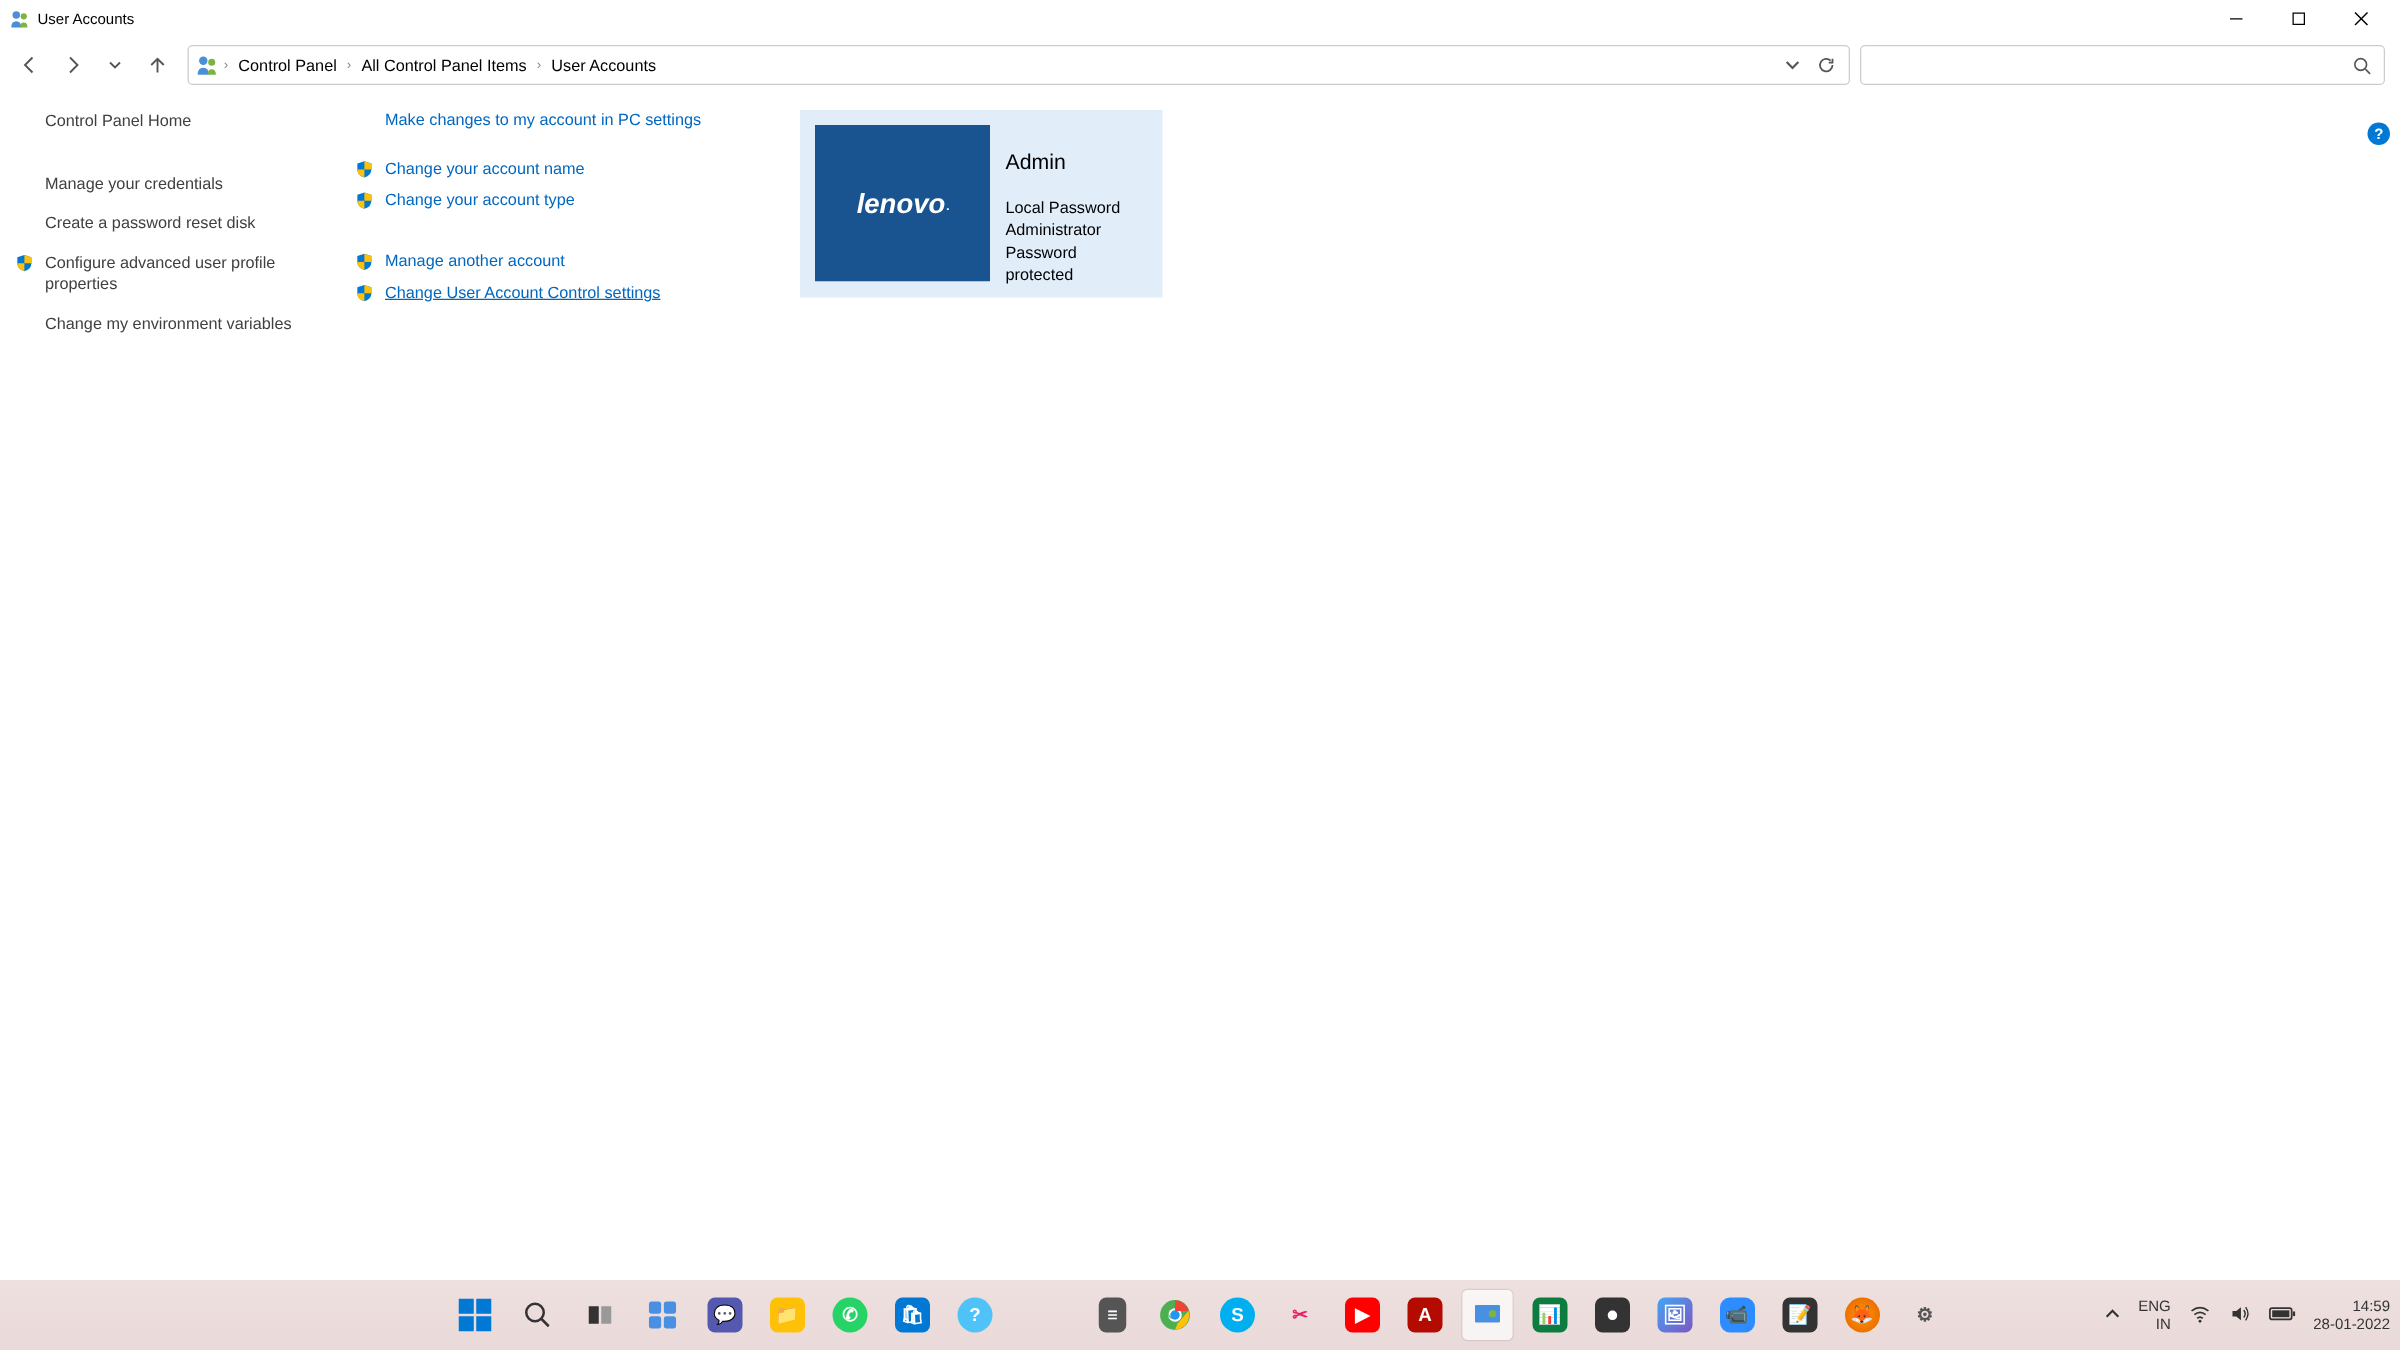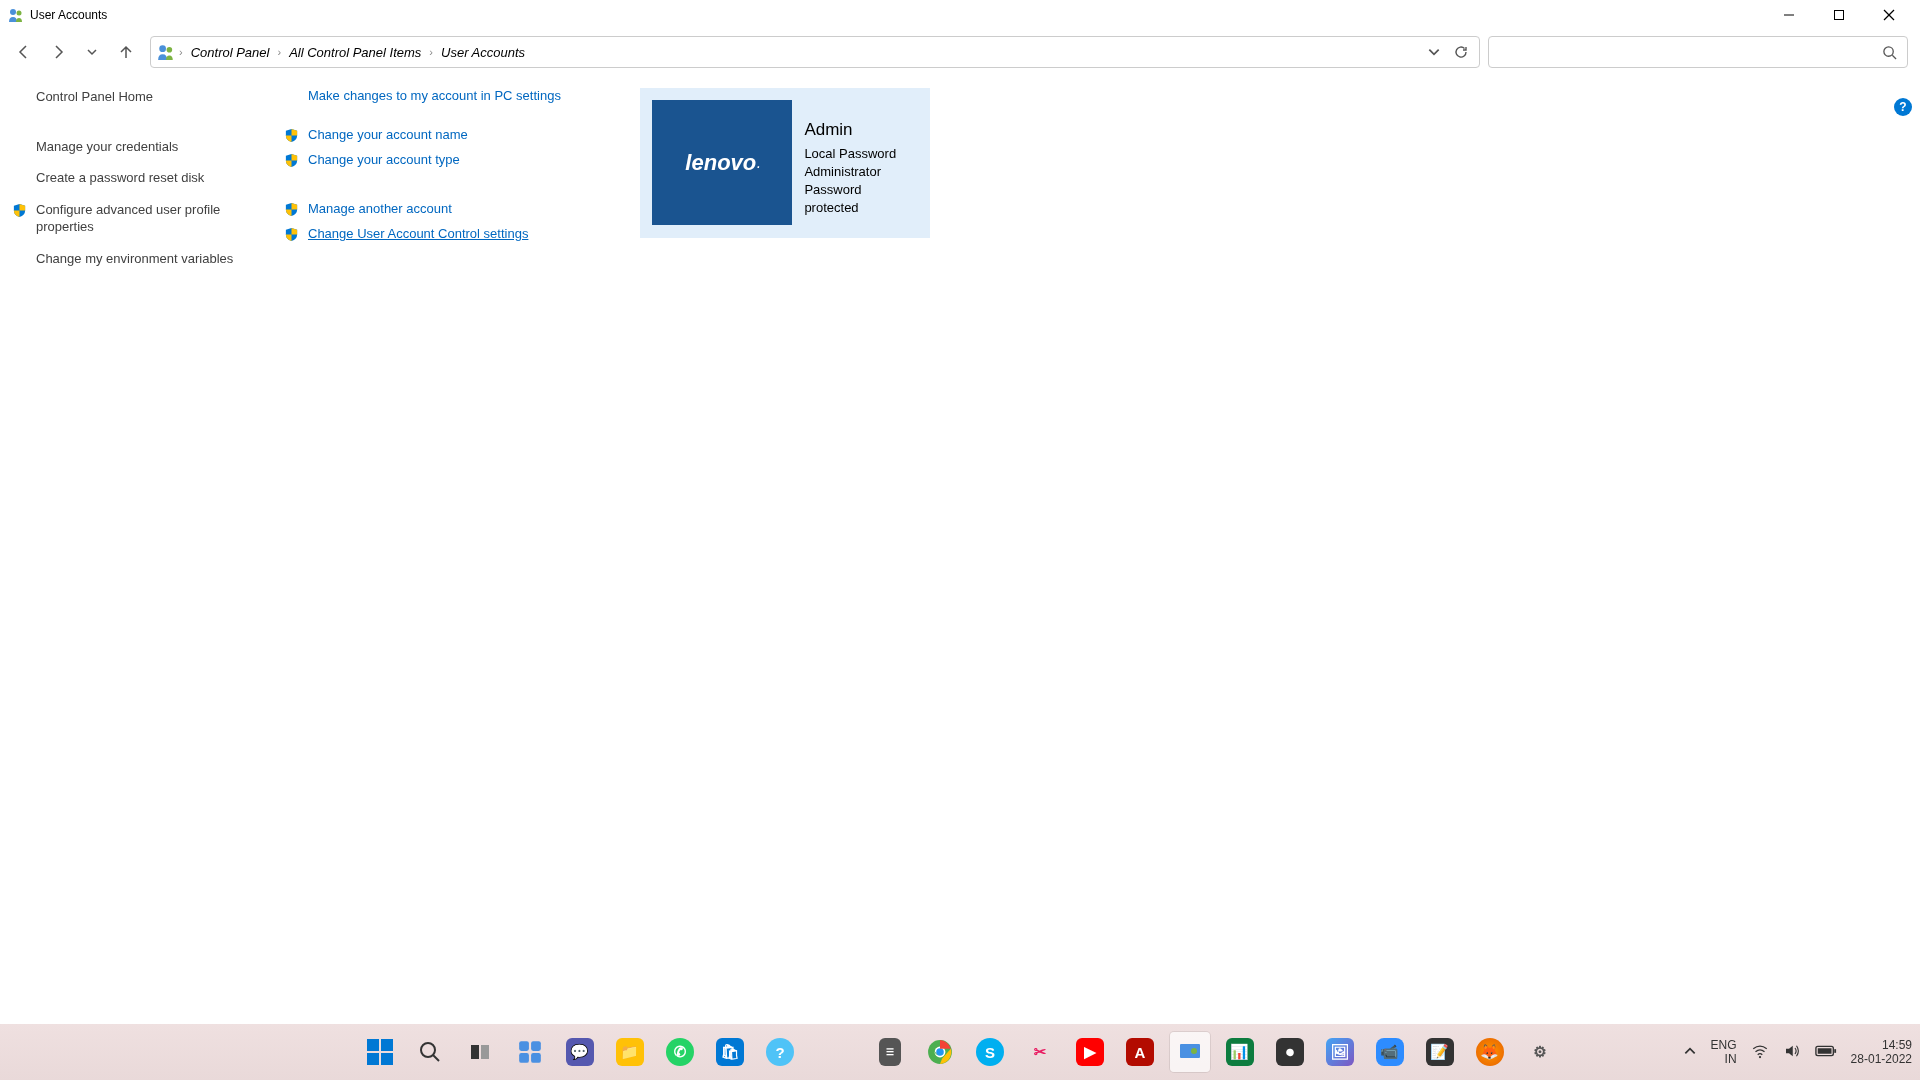--- a/index.html
+++ b/index.html
@@ -10,21 +10,21 @@
 .title-icon { width: 16px; height: 16px; margin-right: 6px; }
 .title-text { font-size: 12px; color: #000; flex: 1; }
 .win-controls { display: flex; gap: 4px; margin-left: auto; }
 .win-btn { width: 46px; height: 30px; display: flex; align-items: center; justify-content: center; cursor: pointer; }
 
 
 .navrow { height: 44px; display: flex; align-items: center; padding: 0 8px; gap: 2px; }
 .nav-btn { width: 32px; height: 32px; display: flex; align-items: center; justify-content: center; border-radius: 4px; cursor: pointer; }
 .nav-btn svg { stroke: #555; }
 .addr { flex: 1; height: 32px; border: 1px solid #ccc; border-radius: 4px; display: flex; align-items: center; padding: 0 6px; margin: 0 6px; gap: 4px; }
-.crumb { font-size: 13px; color: #000; cursor: pointer; padding: 2px 4px; font-style: italic; }
+.crumb { font-size: 13px; color: #000; cursor: pointer; padding: 2px 4px; }
 .crumb-sep { color: #888; font-size: 11px; }
 .addr-tail { margin-left: auto; display: flex; gap: 12px; align-items: center; padding-right: 4px; }
 .addr-tail .icon { cursor: pointer; }
 .search { width: 420px; height: 32px; border: 1px solid #ccc; border-radius: 4px; display: flex; align-items: center; justify-content: flex-end; padding: 0 10px; margin-right: 4px; }
 .search svg { stroke: #555; }
 
 
 .help-btn { position: absolute; right: 8px; top: 98px; width: 18px; height: 18px; background: #0078d4; color: #fff; border-radius: 50%; display: flex; align-items: center; justify-content: center; font-size: 12px; font-weight: bold; cursor: pointer; }
 
 
@@ -42,21 +42,21 @@
 .links-col a { display: block; color: #0067c0; font-size: 13px; text-decoration: none; margin-bottom: 10px; cursor: pointer; }
 .links-col a.shielded { position: relative; }
 .links-col a.shielded .sh { position: absolute; left: -24px; top: 1px; }
 .links-col a.u { text-decoration: underline; }
 .gap { height: 24px; }
 
 .profile { width: 290px; background: #e1eefa; padding: 12px; display: flex; gap: 12px; align-items: flex-start; height: 150px;}
 .profile-pic { width: 142px; height: 125px; background: #1a5490; display: flex; align-items: center; justify-content: center; color: #fff; font-style: italic; font-weight: bold; font-size: 22px; font-family: Arial, sans-serif; }
 .profile-pic span::after{content:".";font-size:10px;position:relative;top:-2px;left:1px;}
 .profile-info { padding-top: 18px; font-size: 13px; color: #000; }
-.profile-info .name { font-size: 17px; margin-bottom: 3px; }
+.profile-info .name { font-size: 17px; margin-bottom: 15px; }
 .profile-info div { line-height: 1.4; }
 
 
 .taskbar { position: absolute; bottom: 0; left: 0; right: 0; height: 56px; background: linear-gradient(#efe0e0, #e9d9d9); display: flex; align-items: center; }
 .task-center { display: flex; gap: 10px; align-items: center; margin: 0 auto; }
 .t-ico { width: 40px; height: 40px; border-radius: 4px; display: flex; align-items: center; justify-content: center; cursor: pointer; }
 .t-ico.active { background: rgba(255,255,255,0.7); box-shadow: 0 0 0 1px rgba(0,0,0,0.08); }
 .tb-app { width:28px; height:28px; display:flex; align-items:center; justify-content:center; border-radius:6px; font-size:15px; font-weight:bold; color:#fff;}
 .systray { position: absolute; right: 8px; display: flex; align-items: center; gap: 14px; font-size: 12px; color: #333; }
 .sys-col { text-align: right; line-height: 1.2; }

